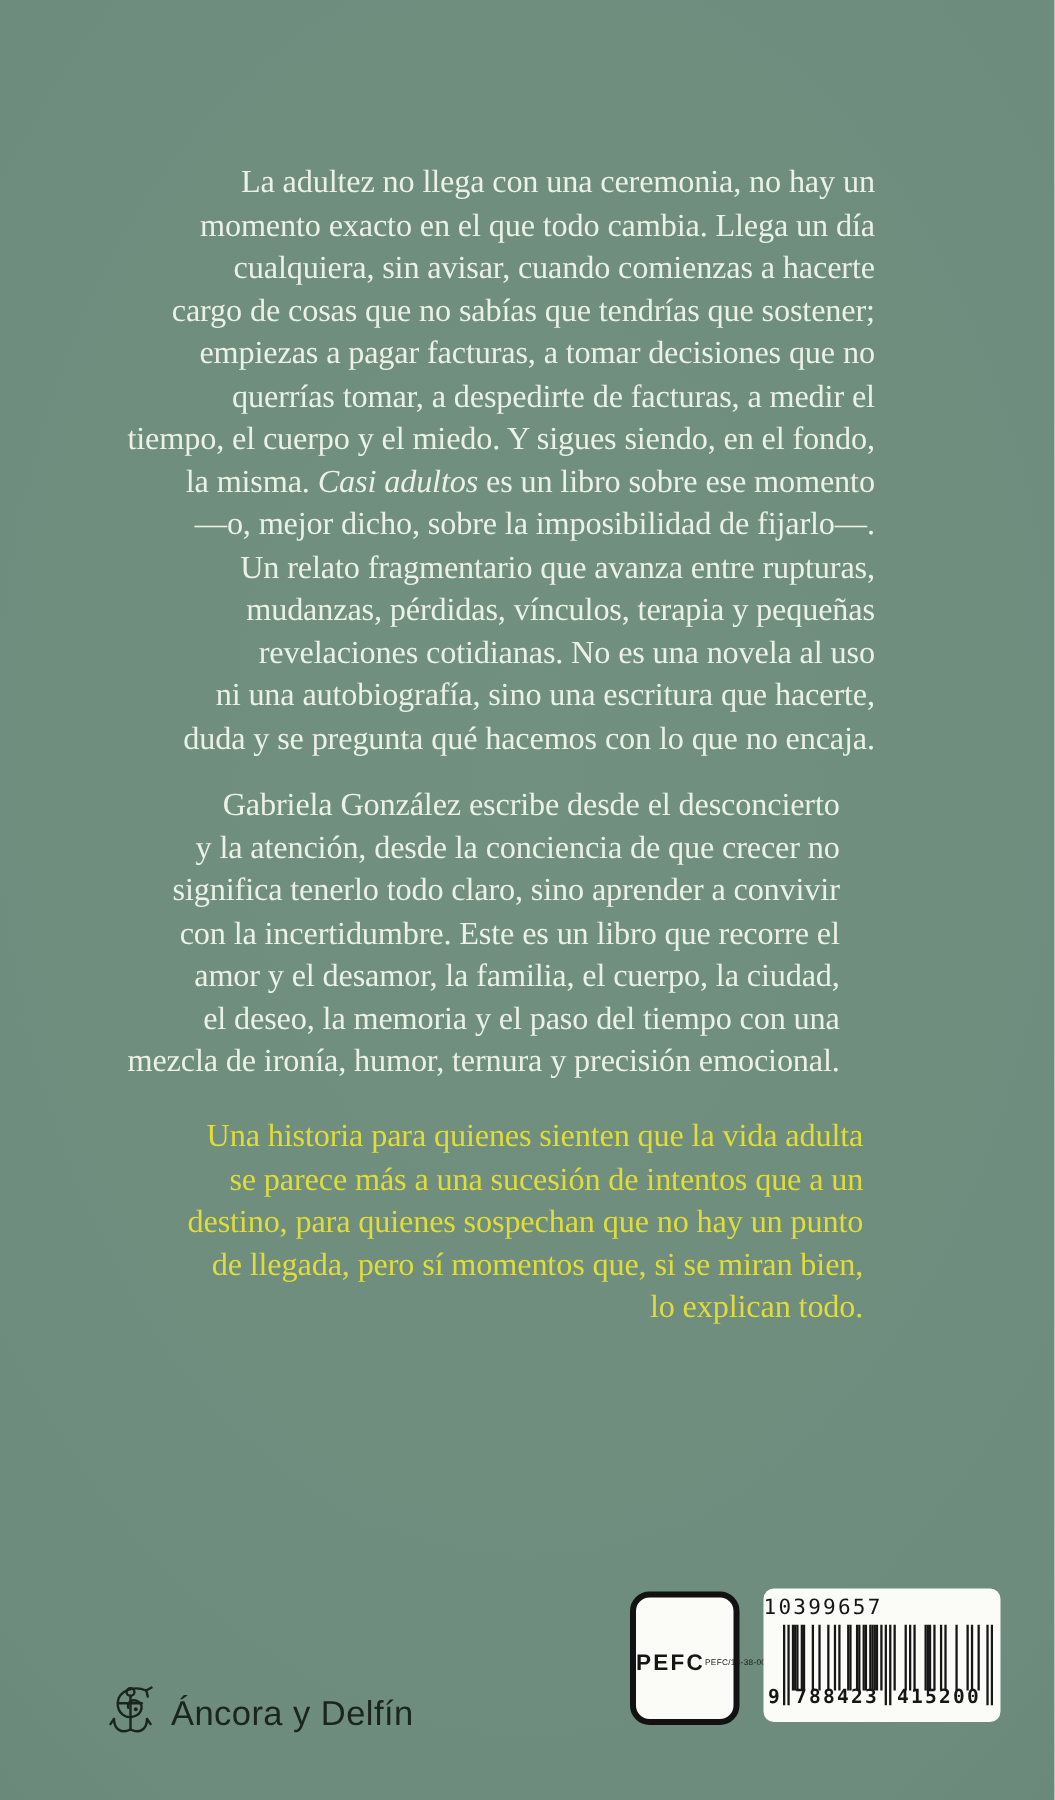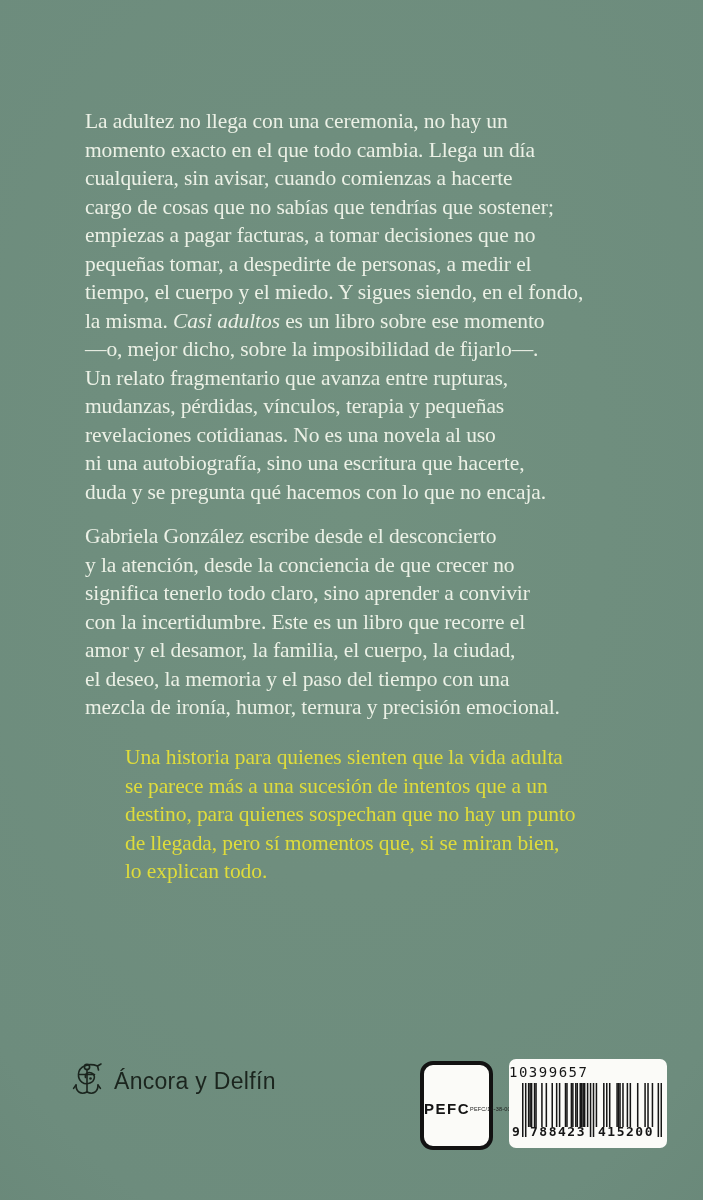--- a/index.html
+++ b/index.html
@@ -6,29 +6,29 @@
   body{
     width:703px;height:1200px;position:relative;overflow:hidden;
     font-family:"Liberation Serif", serif;
     background: radial-gradient(130% 115% at 50% 42%, var(--bg-light) 0%, var(--bg) 55%, var(--bg-dark) 100%);
   }
   .paragraph{
     position:absolute;left:85px;
     font-size:21.5px;line-height:28.5px;letter-spacing:-0.1px;
     color:var(--ink);
   }
-  .line{white-space:nowrap;}
+  .line{white-space:nowrap;text-align:right;}
   .italic{font-style:italic;}
   #synopsis{top:107px;}
   #author-note{top:522px;}
   #tagline{top:743px;color:var(--highlight);margin-left:40px;}
 
   
   .publisher{
-    position:absolute;left:71px;top:1060px;height:42px;
+    position:absolute;left:71px;top:1121px;height:42px;
     display:flex;align-items:center;gap:10px;
     color:var(--dark);
   }
   .publisher .imprint-text{
     font-family:"Liberation Sans", sans-serif;
     font-size:23px;letter-spacing:0.3px;
   }
 
   
   .pefc{
@@ -71,21 +71,21 @@
 </style>
 </head>
 <body>
 
 <div class="paragraph" id="synopsis">
   <div class="line">La adultez no llega con una ceremonia, no hay un</div>
   <div class="line">momento exacto en el que todo cambia. Llega un día</div>
   <div class="line">cualquiera, sin avisar, cuando comienzas a hacerte</div>
   <div class="line">cargo de cosas que no sabías que tendrías que sostener;</div>
   <div class="line">empiezas a pagar facturas, a tomar decisiones que no</div>
-  <div class="line">pequeñas tomar, a despedirte de personas, a medir el</div>
+  <div class="line">querrías tomar, a despedirte de facturas, a medir el</div>
   <div class="line">tiempo, el cuerpo y el miedo. Y sigues siendo, en el fondo,</div>
   <div class="line"><span>la misma. </span><span class="italic">Casi adultos</span><span> es un libro sobre ese momento</span></div>
   <div class="line">—o, mejor dicho, sobre la imposibilidad de fijarlo—.</div>
   <div class="line">Un relato fragmentario que avanza entre rupturas,</div>
   <div class="line">mudanzas, pérdidas, vínculos, terapia y pequeñas</div>
   <div class="line">revelaciones cotidianas. No es una novela al uso</div>
   <div class="line">ni una autobiografía, sino una escritura que hacerte,</div>
   <div class="line">duda y se pregunta qué hacemos con lo que no encaja.</div>
 </div>
 

